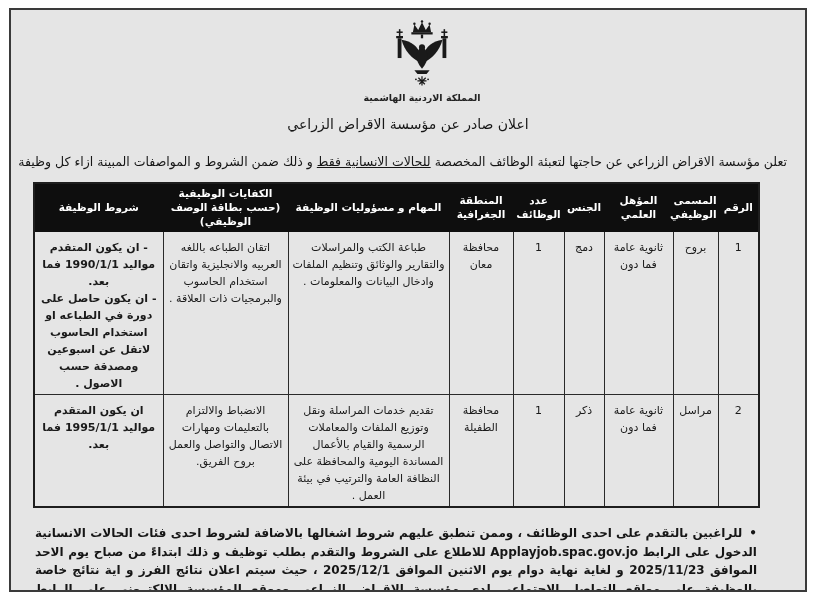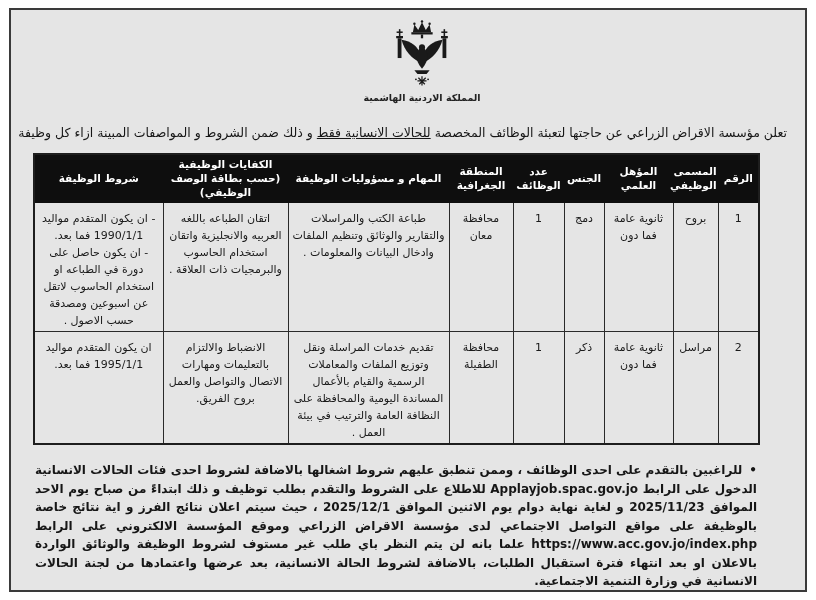--- a/index.html
+++ b/index.html
@@ -37,21 +37,21 @@
     padding:2px 1px;line-height:1.35;border:1px solid #0e0e0e;
   }
   table.jobs td{
     border:1px solid #2a2a2a;font-size:11px;text-align:center;
     vertical-align:top;padding:7px 3px 2px;line-height:1.55;
     box-sizing:border-box;color:#1a1a1a;
   }
   tr.hdr{height:32px;}
   tr.r0 td{height:103px;}
   tr.r1 td{height:97px;}
-  .prelines{white-space:pre-line;}
+  .prelines{white-space:pre-line;font-weight:bold;}
   .notes{direction:rtl;margin:16px 48px 0 24px;}
   .note{font-size:11.5px;line-height:18px;margin-bottom:3px;text-align:right;color:#161616;}
   .note::before{content:"\2022";display:inline-block;margin-left:7px;font-size:12px;}
   .note-0{font-weight:bold;text-align:justify;font-size:12px;line-height:18.5px;}
 </style>
 </head>
 <body>
 
 <div class="frame">
 
@@ -76,20 +76,21 @@
       <circle cx="50" cy="36" r="4"></circle>
       <path d="M50,34 C59,41 60,52 50,64 C40,52 41,41 50,34 Z"></path>
       <path d="M40,66 L60,66 L56,71 L44,71 Z"></path>
       <circle cx="42" cy="78" r="1.2"></circle>
         <circle cx="58" cy="78" r="1.2"></circle>
       <path d="M49.2,74 h1.6 v12 h-1.6 Z M44,79.2 h12 v1.6 h-12 Z M45.8,75.4 l8.5,8.5 -1.1,1.1 -8.5,-8.5 Z M54.3,75.4 l1.1,1.1 -8.5,8.5 -1.1,-1.1 Z"></path>
     </svg>
     <div class="emblem-caption">المملكة الاردنية الهاشمية</div>
   </div>
 
+  <div class="page-title">اعلان صادر عن مؤسسة الاقراض الزراعي</div>
 
   <div class="intro">
     <span>تعلن مؤسسة الاقراض الزراعي عن حاجتها لتعبئة الوظائف المخصصة </span><span class="u">للحالات الانسانية فقط</span><span> و ذلك ضمن الشروط و المواصفات المبينة ازاء كل وظيفة</span>
   </div>
 
   <div class="table-wrap">
     <table class="jobs">
       <colgroup>
         <col style="width:41px">
           <col style="width:45px">

